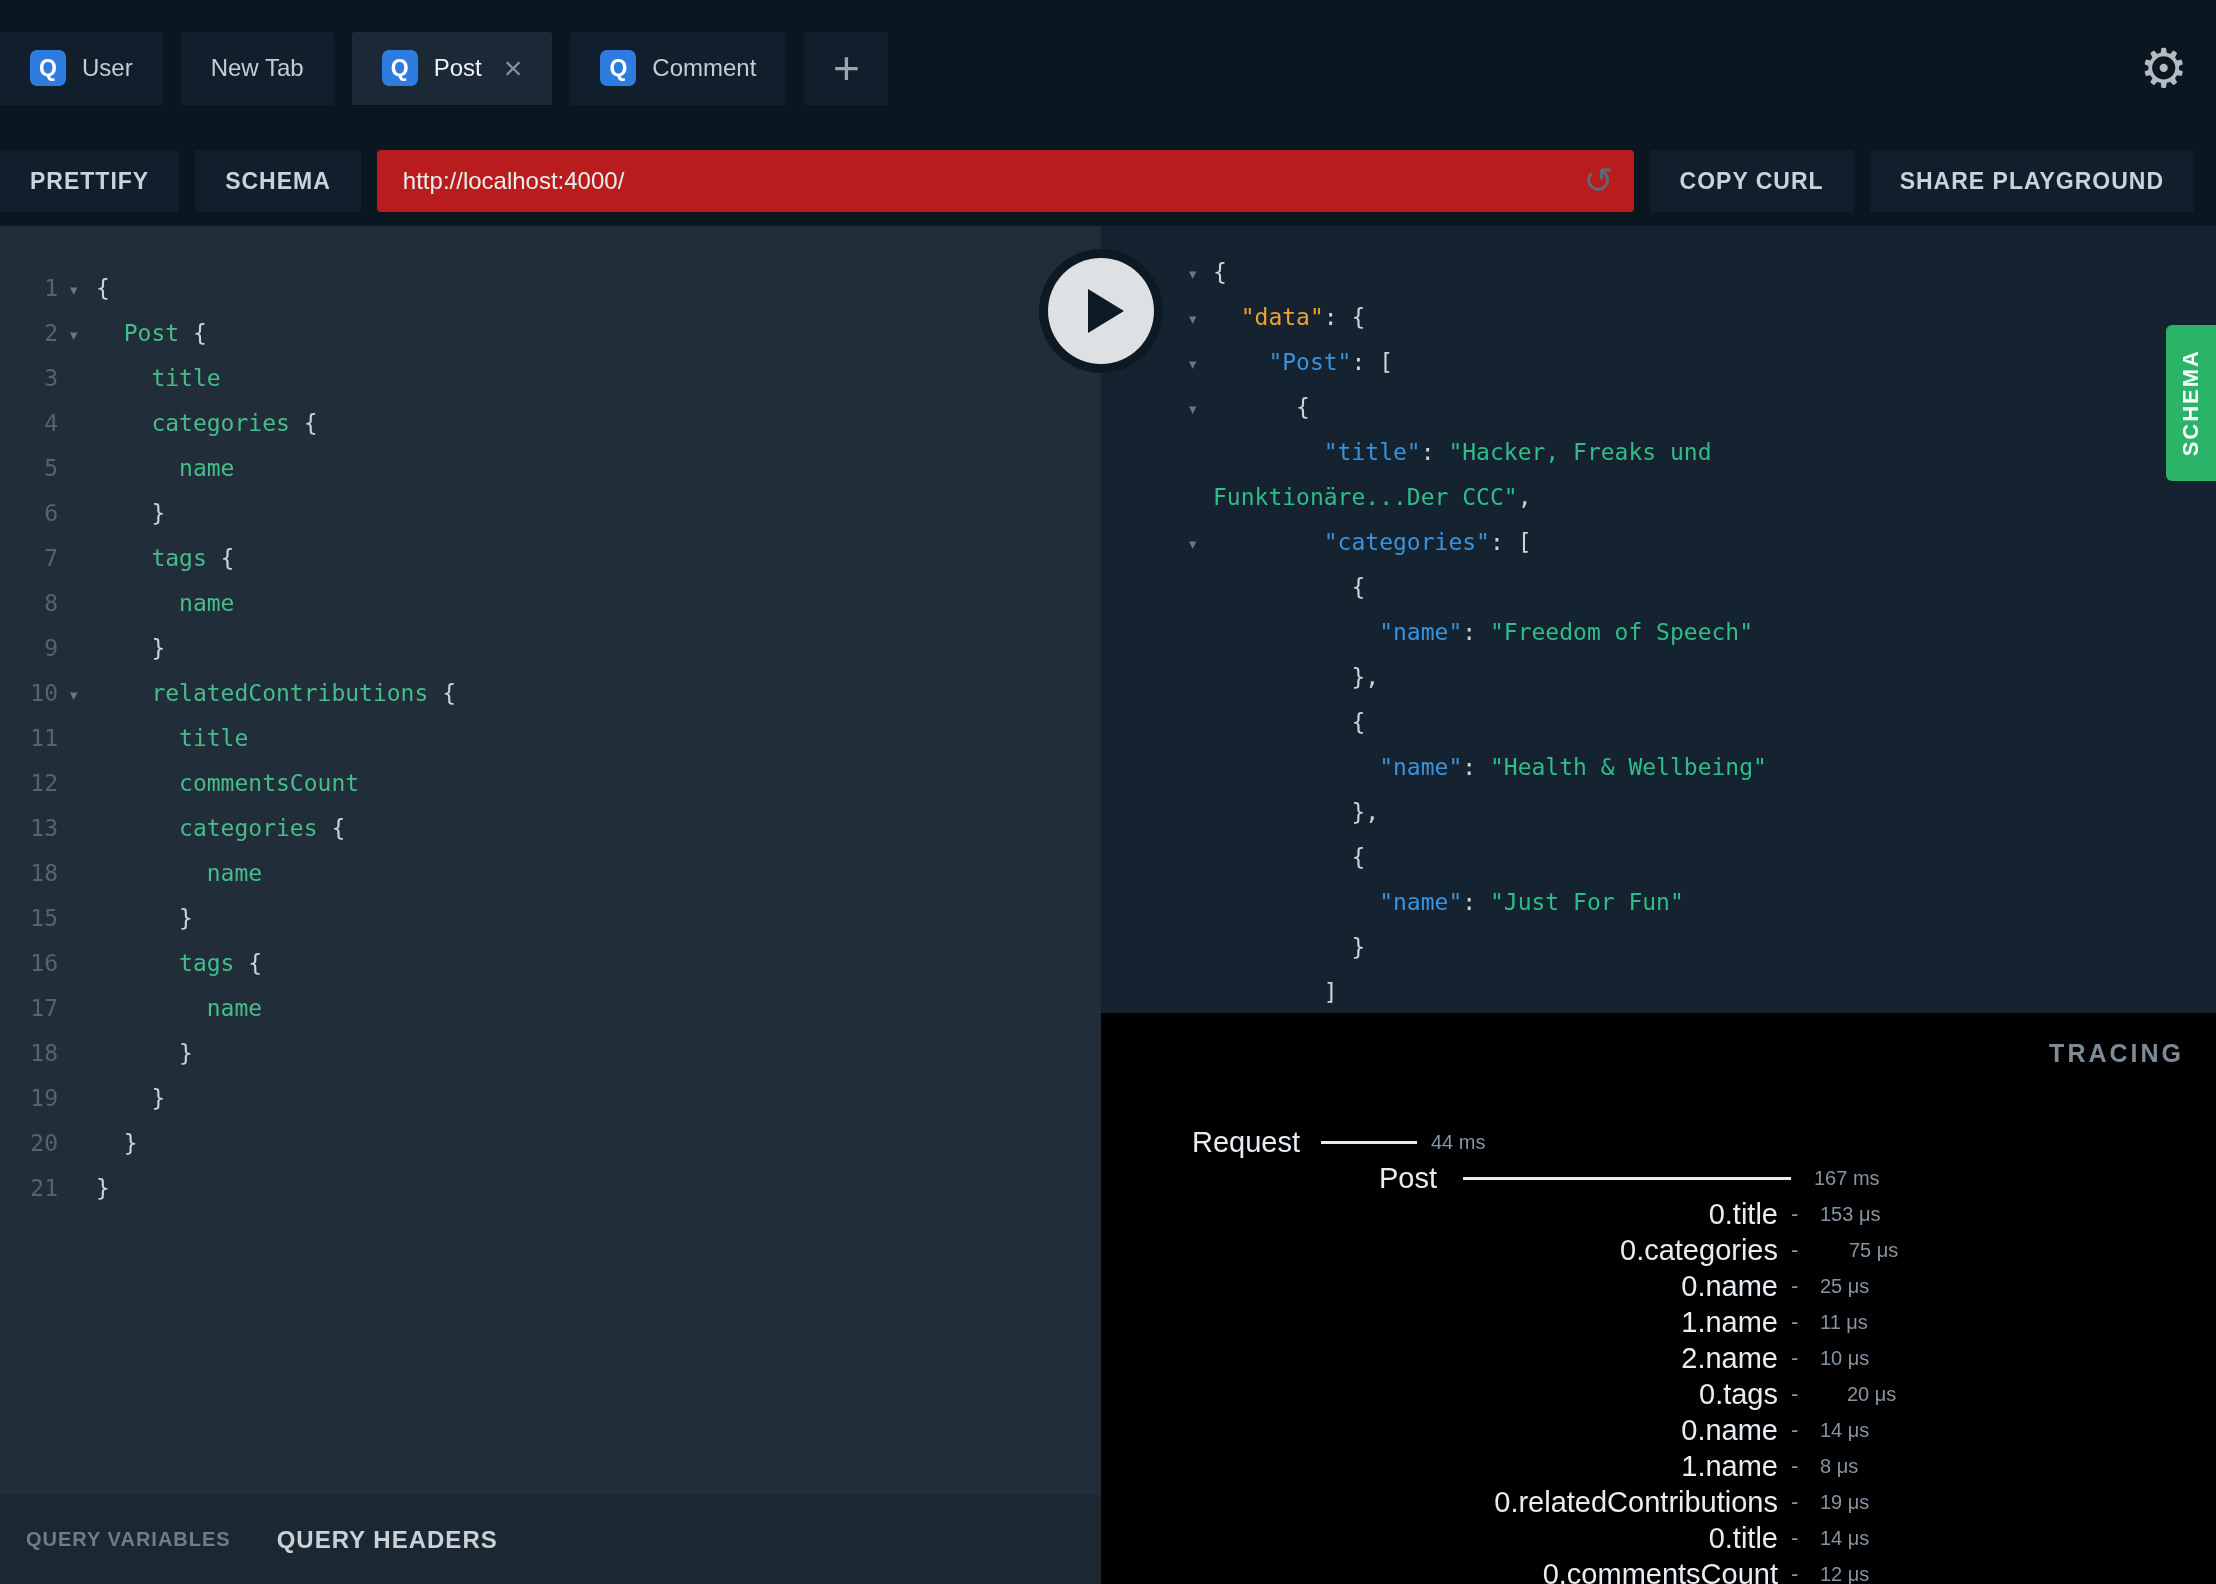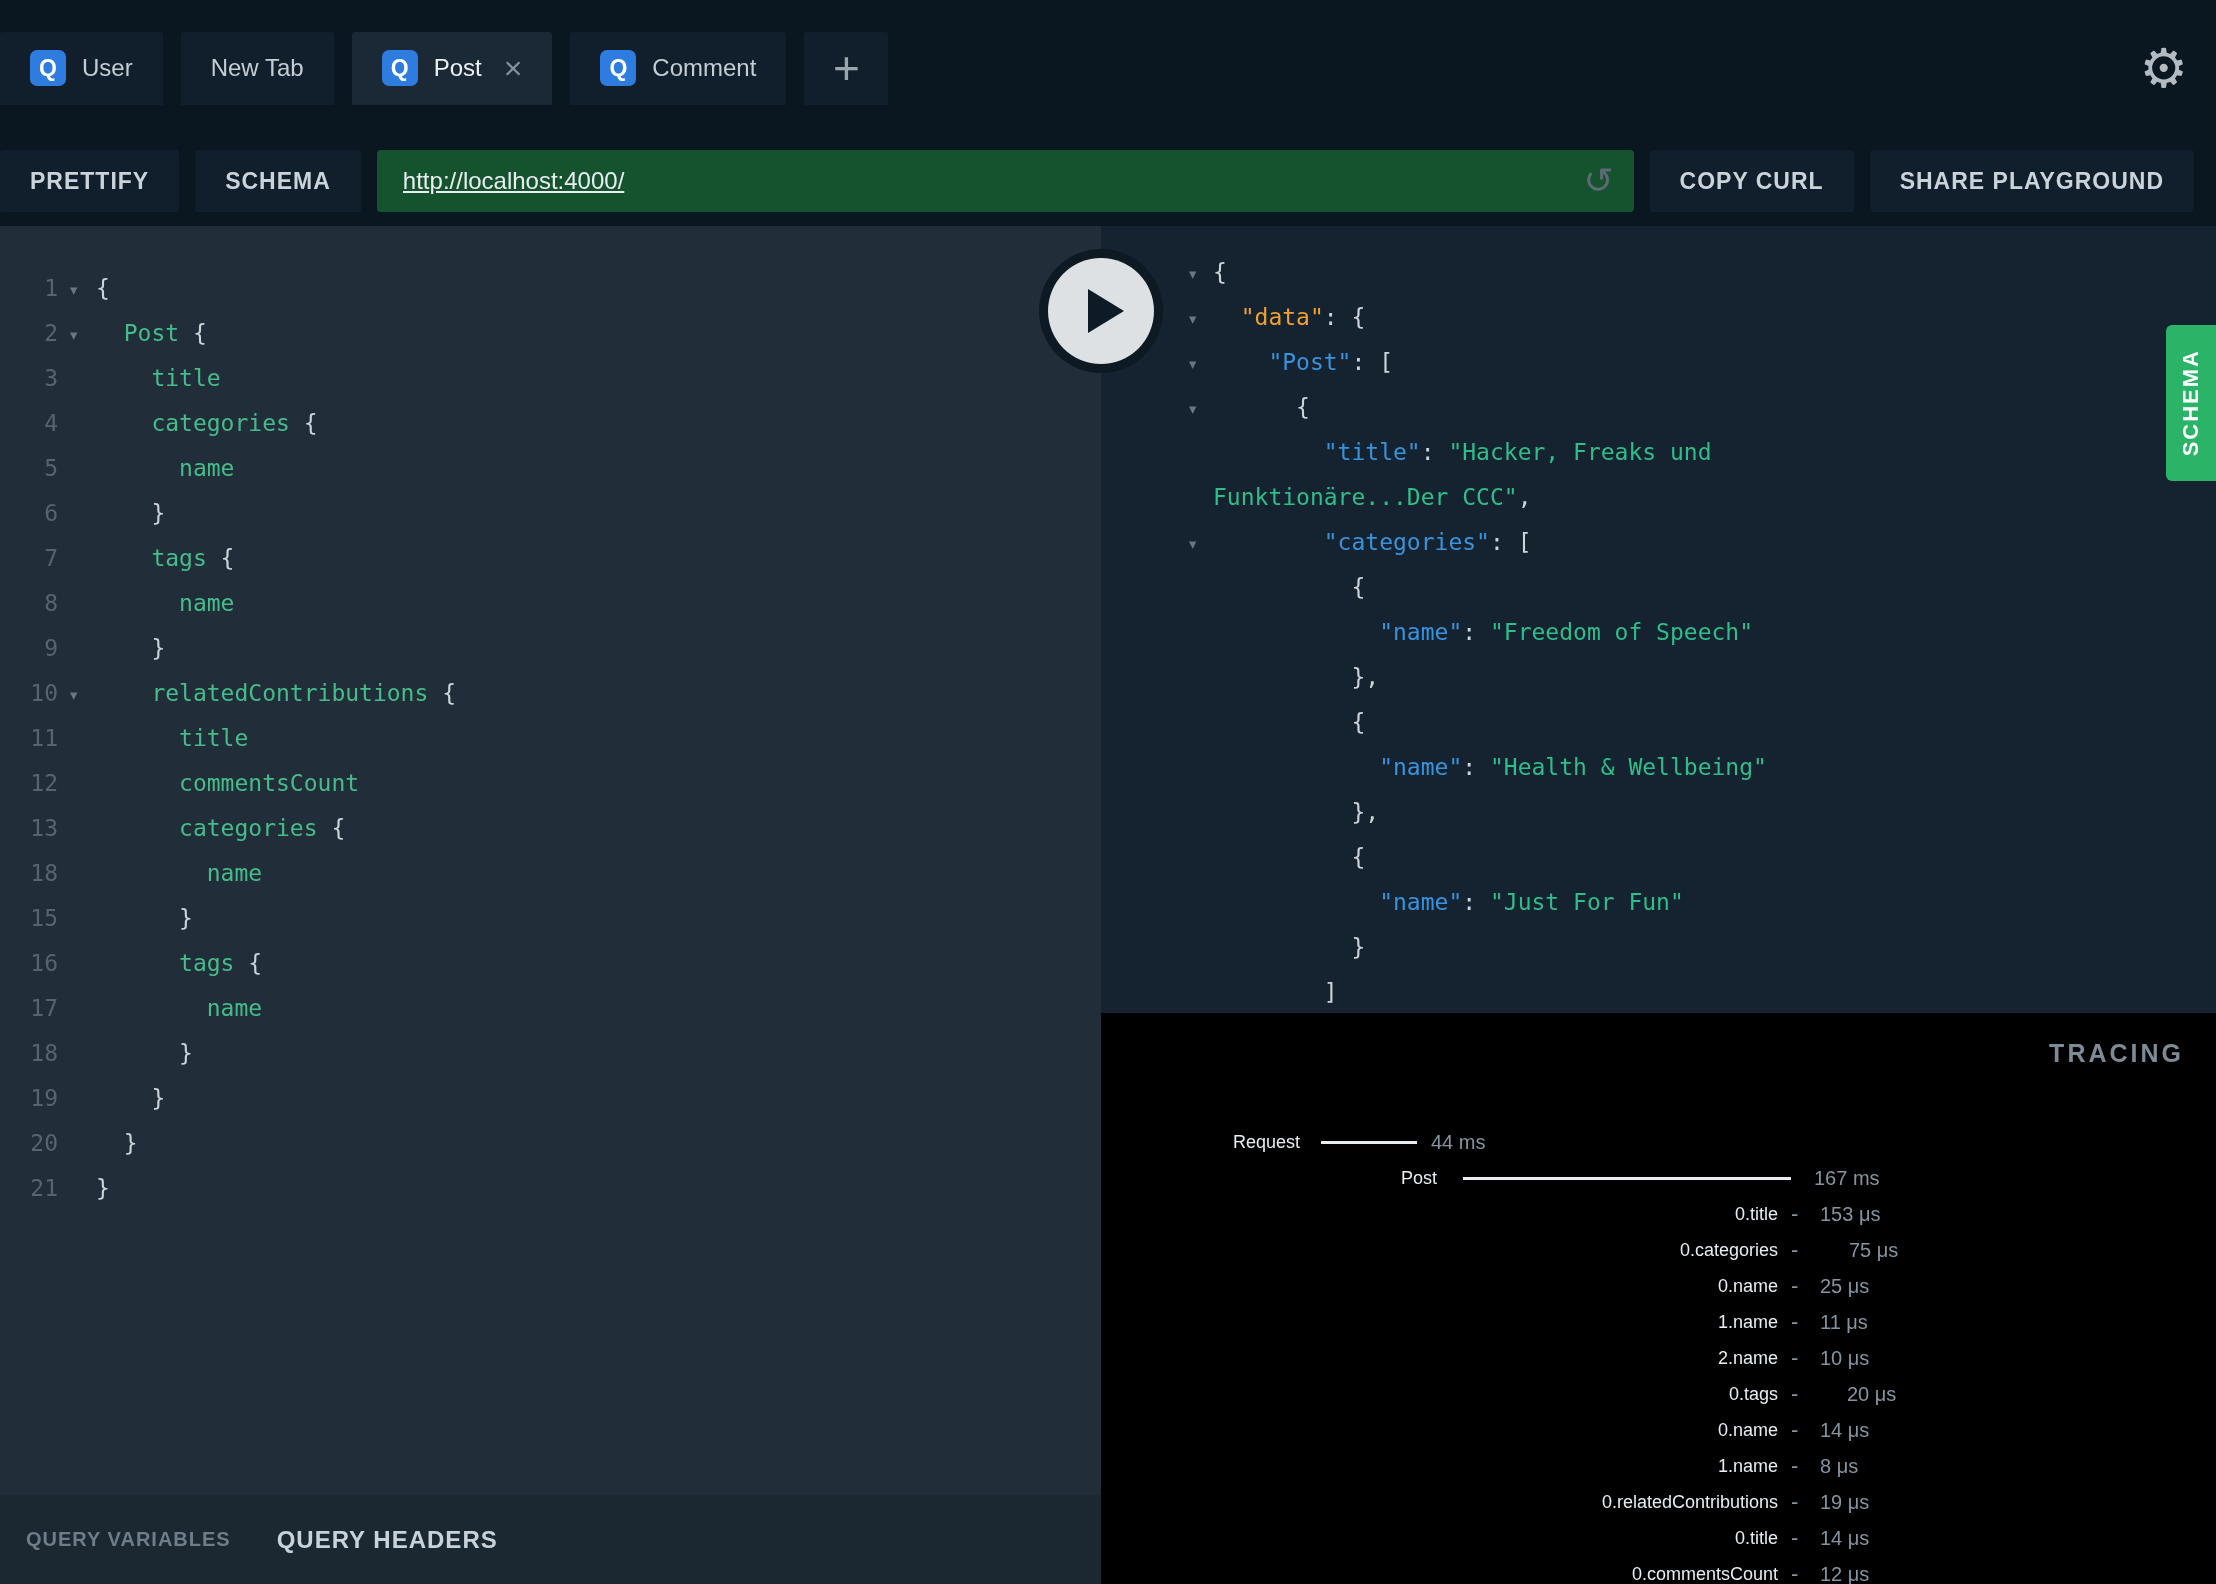--- a/index.html
+++ b/index.html
@@ -17,23 +17,23 @@
   .tab-close{margin-left:22px;color:#83919c;font-size:32px;line-height:1;}
   .tab-add{width:84px;height:73px;background:#101f2b;border-radius:3px 3px 0 0;margin-left:18px;
            display:flex;align-items:center;justify-content:center;color:#9aa5ad;font-size:46px;font-weight:300;}
   .gear{margin-left:auto;margin-right:28px;font-size:54px;color:#b3bbc2;line-height:1;}
 
   
   .toolbar{height:90px;background:#0a1620;display:flex;align-items:center;gap:16px;padding-right:22px;}
   .tbtn{height:62px;background:#101f2b;border-radius:3px;color:#cbd3da;font-size:23px;font-weight:600;
         letter-spacing:1px;display:flex;align-items:center;padding:0 30px;white-space:nowrap;}
   .url-wrap{flex:1;position:relative;height:62px;}
-  .url-input{width:100%;height:100%;background:#14532d;border:none;outline:none;color:#e9eef2;
+  .url-input{width:100%;height:100%;background:#b91c1c;border:none;outline:none;color:#e9eef2;
              font-size:24px;padding:0 46px 0 26px;box-sizing:border-box;border-radius:4px;
-             font-family:"Liberation Sans",sans-serif;text-decoration:underline;}
+             font-family:"Liberation Sans",sans-serif;}
   .refresh{position:absolute;right:20px;top:50%;transform:translateY(-50%);color:#5c6a76;font-size:36px;line-height:1;}
 
   
   .main{position:relative;height:1358px;display:flex;}
   .left-pane{width:1101px;display:flex;flex-direction:column;background:#212e3a;}
   .editor{flex:1;overflow:hidden;padding-top:40px;
           font-family:"DejaVu Sans Mono",monospace;font-size:23px;line-height:45px;}
   .code-line{position:relative;white-space:pre;color:#ccd3d9;height:45px;}
   .editor .code-line{padding-left:96px;}
   .result .code-line{padding-left:112px;}
@@ -54,21 +54,21 @@
 
   .right-pane{flex:1;display:flex;flex-direction:column;background:#152330;}
   .result{height:763px;overflow:hidden;padding-top:24px;
           font-family:"DejaVu Sans Mono",monospace;font-size:23px;line-height:45px;}
 
   
   .tracing{flex:1;position:relative;background:#000000;overflow:hidden;}
   .tracing-title{position:absolute;top:26px;right:32px;color:#7d8b97;font-size:25px;font-weight:700;letter-spacing:3px;}
   .trace-rows{position:absolute;top:111px;left:0;right:0;}
   .trace-row{position:relative;height:36px;}
-  .trace-label{position:absolute;top:0;left:0;text-align:right;color:#e8edf2;font-size:18px;line-height:36px;white-space:nowrap;}
+  .trace-label{position:absolute;top:0;left:0;text-align:right;color:#e8edf2;font-size:29px;line-height:36px;white-space:nowrap;}
   .trace-bar{position:absolute;top:17px;height:3px;background:#e8edf2;}
   .trace-dash{position:absolute;left:690px;color:#8494a0;font-size:22px;line-height:36px;}
   .trace-time{position:absolute;color:#8494a0;font-size:20px;line-height:36px;white-space:nowrap;}
 
   
   .play{position:absolute;left:1039px;top:23px;width:124px;height:124px;border-radius:50%;
         background:#0d1923;display:flex;align-items:center;justify-content:center;z-index:5;}
   .play-inner{width:106px;height:106px;border-radius:50%;background:#dde1e4;
               display:flex;align-items:center;justify-content:center;}
   .play-tri{width:0;height:0;border-left:36px solid #0d1b26;border-top:22px solid transparent;

